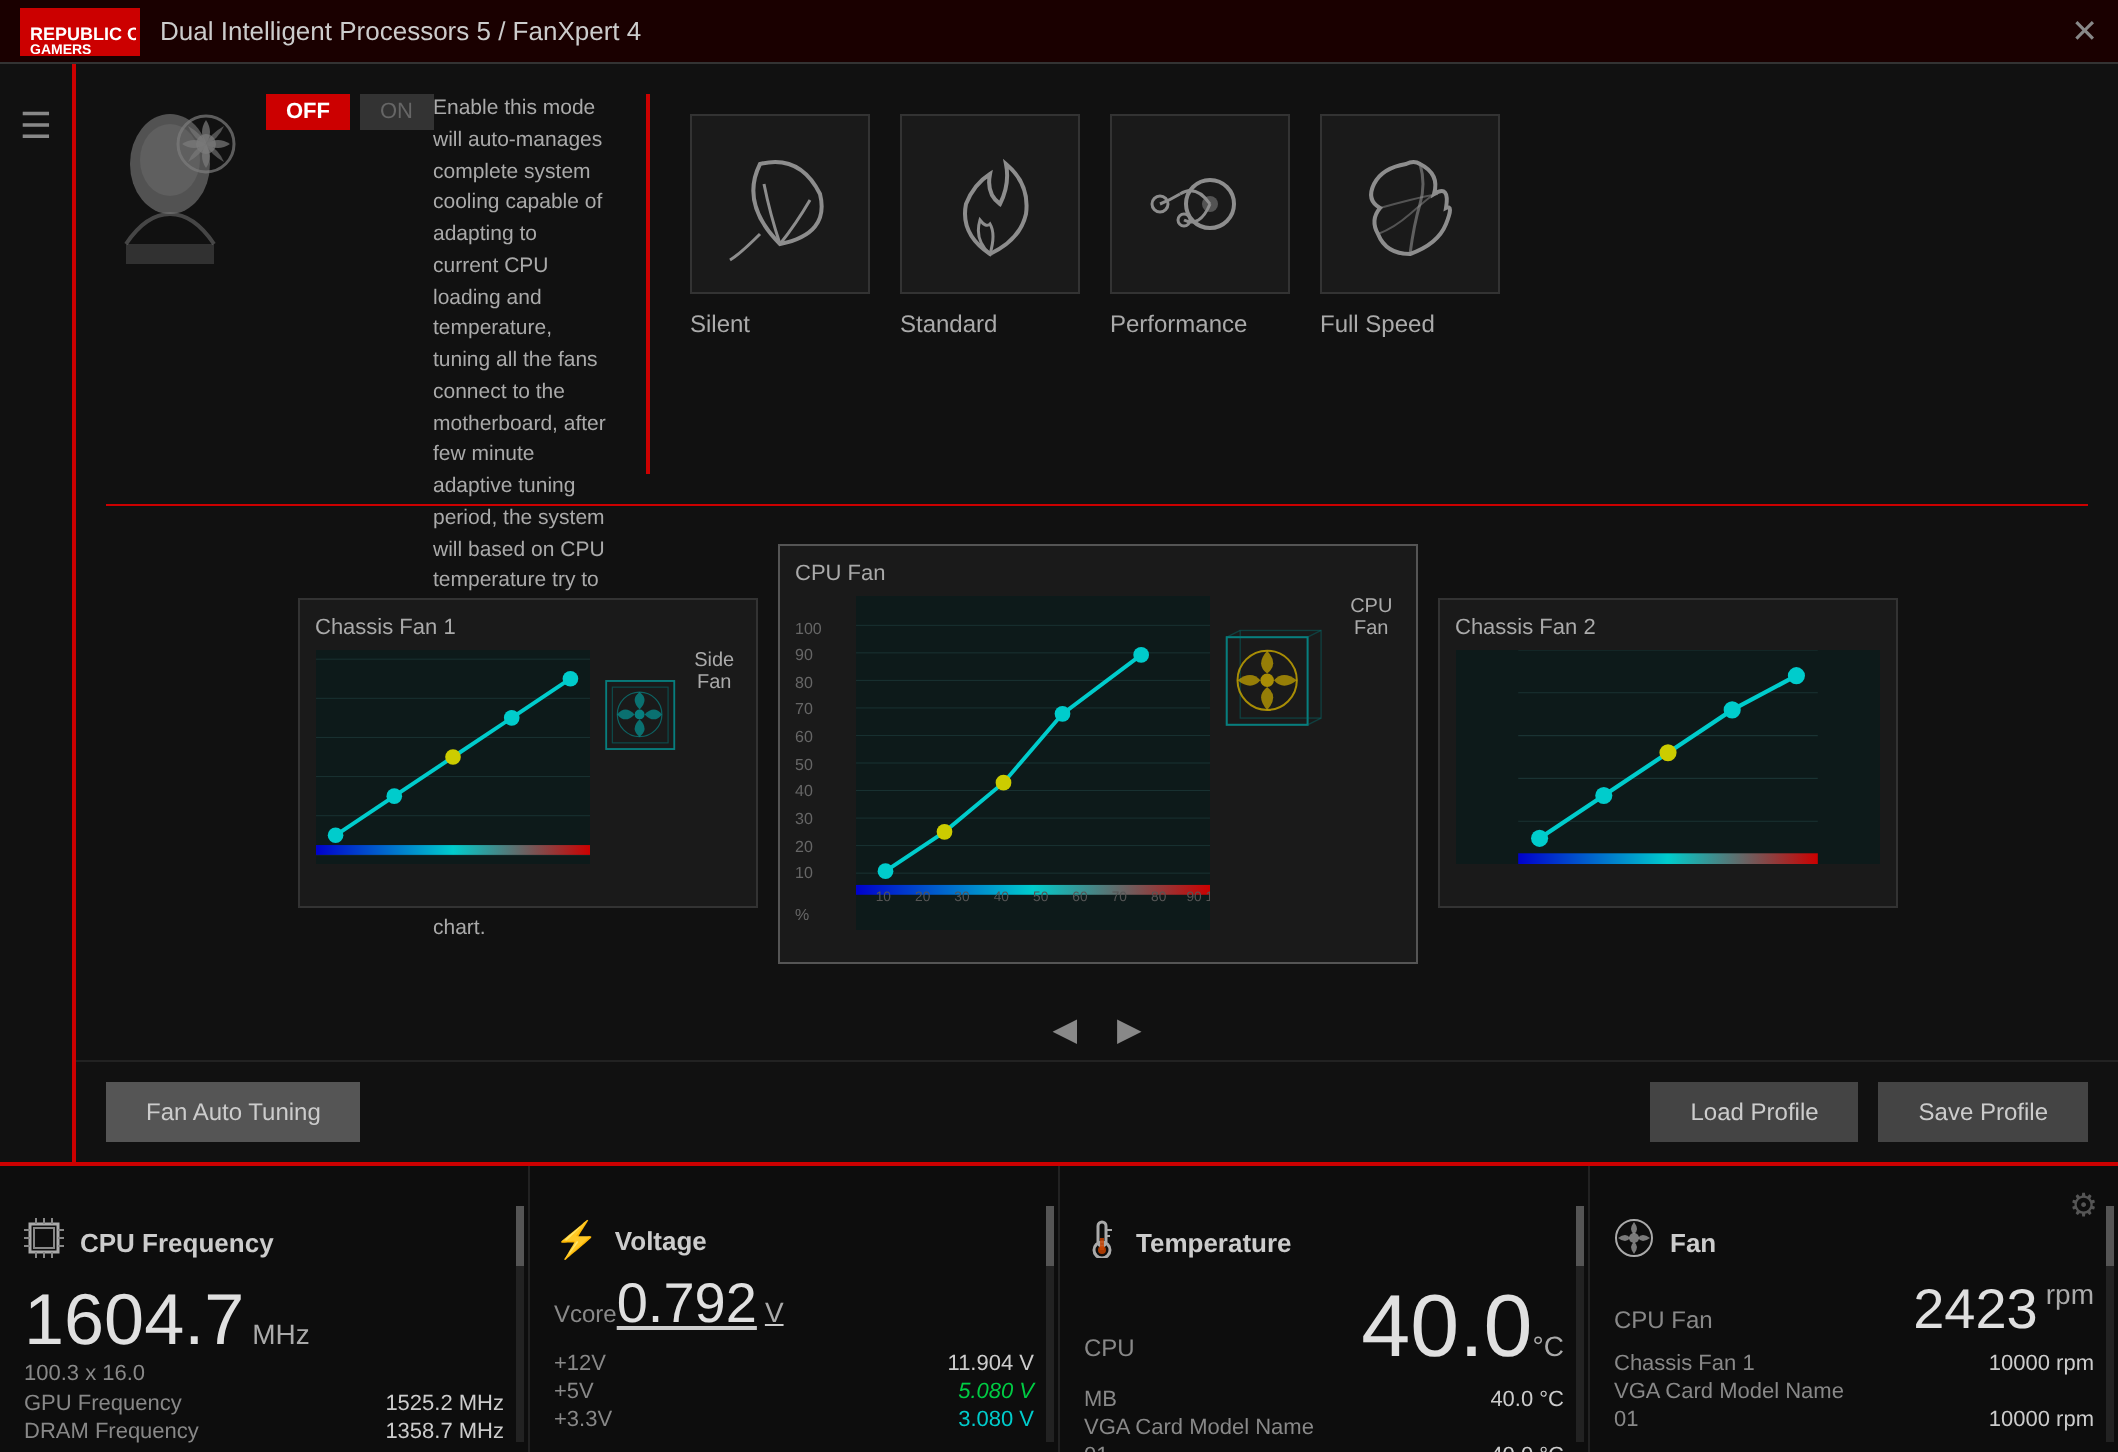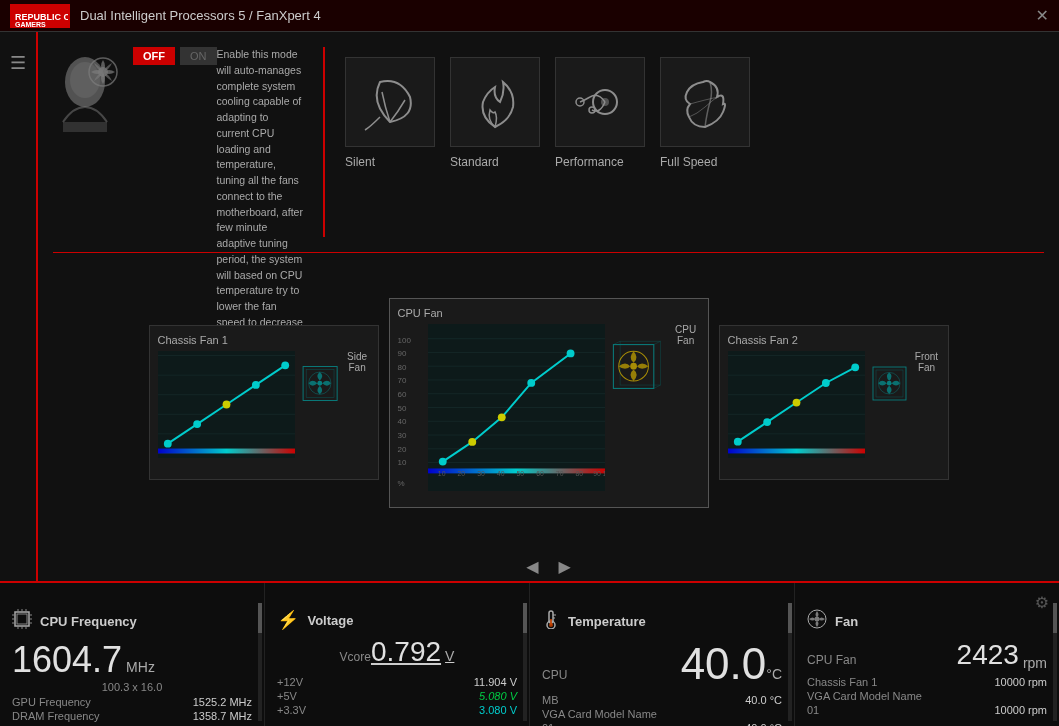--- a/index.html
+++ b/index.html
@@ -315,21 +315,20 @@
     }
     .big-unit {
       font-size: 14px;
       color: #aaa;
       margin-left: 4px;
     }
     .sub-value {
       font-size: 11px;
       color: #888;
       margin-bottom: 3px;
-      text-align: center;
     }
     .stat-row {
       display: flex;
       justify-content: space-between;
       margin-bottom: 2px;
       font-size: 11px;
     }
     .stat-label { color: #888; }
     .stat-val { color: #ccc; }
     .stat-val.green { color: #00cc44; font-style: italic; }
@@ -633,43 +632,35 @@
               <rect x="0" y="95" width="140" height="5" fill="url(#tempGrad3)"></rect>
               <defs>
                 <linearGradient id="tempGrad3" x1="0" y1="0" x2="1" y2="0">
                   <stop offset="0%" stop-color="#0000cc"></stop>
                   <stop offset="50%" stop-color="#00cccc"></stop>
                   <stop offset="100%" stop-color="#cc0000"></stop>
                 </linearGradient>
               </defs>
             </svg>
           </div>
-          <div class="chart-fan-img">
-            <svg class="fan-3d" viewBox="0 0 65 65">
-              <rect x="5" y="5" width="55" height="55" fill="none" stroke="#00aaaa" stroke-width="1.5" opacity="0.7"></rect>
-              <rect x="10" y="10" width="45" height="45" fill="none" stroke="#007777" stroke-width="1" opacity="0.5"></rect>
-              <circle cx="32" cy="32" r="18" fill="none" stroke="#00aaaa" stroke-width="1" opacity="0.5"></circle>
-              <circle cx="32" cy="32" r="4" fill="#00aaaa" opacity="0.7"></circle>
-              <path d="M32 14 Q40 20 32 28 Q24 20 32 14Z" fill="#00aaaa" opacity="0.6"></path>
-              <path d="M32 50 Q24 44 32 36 Q40 44 32 50Z" fill="#00aaaa" opacity="0.6"></path>
-              <path d="M14 32 Q20 24 28 32 Q20 40 14 32Z" fill="#00aaaa" opacity="0.6"></path>
-              <path d="M50 32 Q44 40 36 32 Q44 24 50 32Z" fill="#00aaaa" opacity="0.6"></path>
-            </svg>
-            <span class="fan-label-small">Front Fan</span>
-          </div>
         </div>
       </div>
 
     </div>
 
     <div class="chart-nav">
       <span class="nav-arrow">◀</span>
       <span class="nav-arrow">▶</span>
     </div>
 
+    <div class="bottom-buttons">
+      <button class="btn-fan-tuning">Fan Auto Tuning</button>
+      <button class="btn-profile">Load Profile</button>
+      <button class="btn-save">Save Profile</button>
+    </div>
 
   </div>
 </div>
 
 <div class="status-bar">
 
   <div class="status-panel">
     <div class="status-panel-title">
       <span class="panel-icon">
         <svg width="20" height="20" viewBox="0 0 20 20">
@@ -707,21 +698,21 @@
     <div class="panel-scrollbar">
       <div class="panel-scrollbar-thumb"></div>
     </div>
   </div>
 
   <div class="status-panel">
     <div class="status-panel-title">
       <span class="panel-icon">⚡</span>
       <span>Voltage</span>
     </div>
-    <div style="display:flex;justify-content:center;align-items:baseline;margin-bottom:8px;">
+    <div style="display:flex;justify-content:flex-start;align-items:baseline;margin-bottom:8px;">
       <span class="stat-label">Vcore</span>
       <div style="display:flex;align-items:baseline;text-decoration:underline;">
         <span style="font-size:28px;color:#e0e0e0;font-weight:300;">0.792</span>
         <span class="big-unit">V</span>
       </div>
     </div>
     <div class="stat-row">
       <span class="stat-label">+12V</span>
       <span class="stat-val">11.904 V</span>
     </div>
@@ -785,21 +776,21 @@
           <path d="M10 2 Q13 6 10 8 Q7 6 10 2Z" fill="#aaa" opacity="0.7"></path>
           <path d="M10 18 Q7 14 10 12 Q13 14 10 18Z" fill="#aaa" opacity="0.7"></path>
           <path d="M2 10 Q6 7 8 10 Q6 13 2 10Z" fill="#aaa" opacity="0.7"></path>
           <path d="M18 10 Q14 13 12 10 Q14 7 18 10Z" fill="#aaa" opacity="0.7"></path>
         </svg>
       </span>
       <span>Fan</span>
     </div>
     <div style="display:flex;justify-content:space-between;align-items:baseline;margin-bottom:5px;">
       <span class="stat-label">CPU Fan</span>
-      <div style="display:flex;align-items:flex-end;margin-left:44px;">
+      <div style="display:flex;align-items:flex-start;margin-left:44px;">
         <span style="font-size:28px;color:#e0e0e0;font-weight:300;">2423</span>
         <span class="big-unit">rpm</span>
       </div>
     </div>
     <div class="stat-row">
       <span class="stat-label">Chassis Fan 1</span>
       <span class="stat-val">10000 rpm</span>
     </div>
     <div class="stat-row">
       <span class="stat-label">VGA Card Model Name</span>

